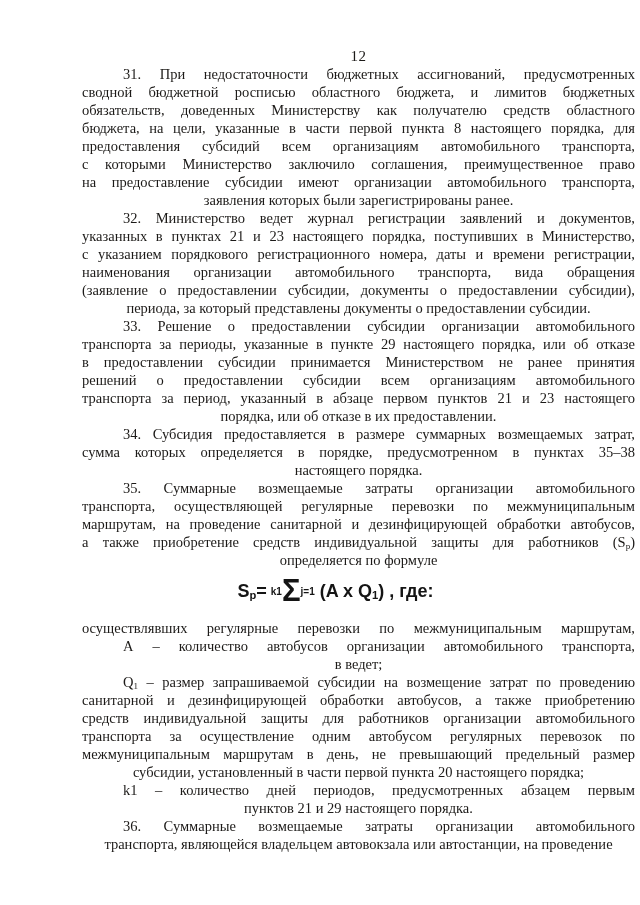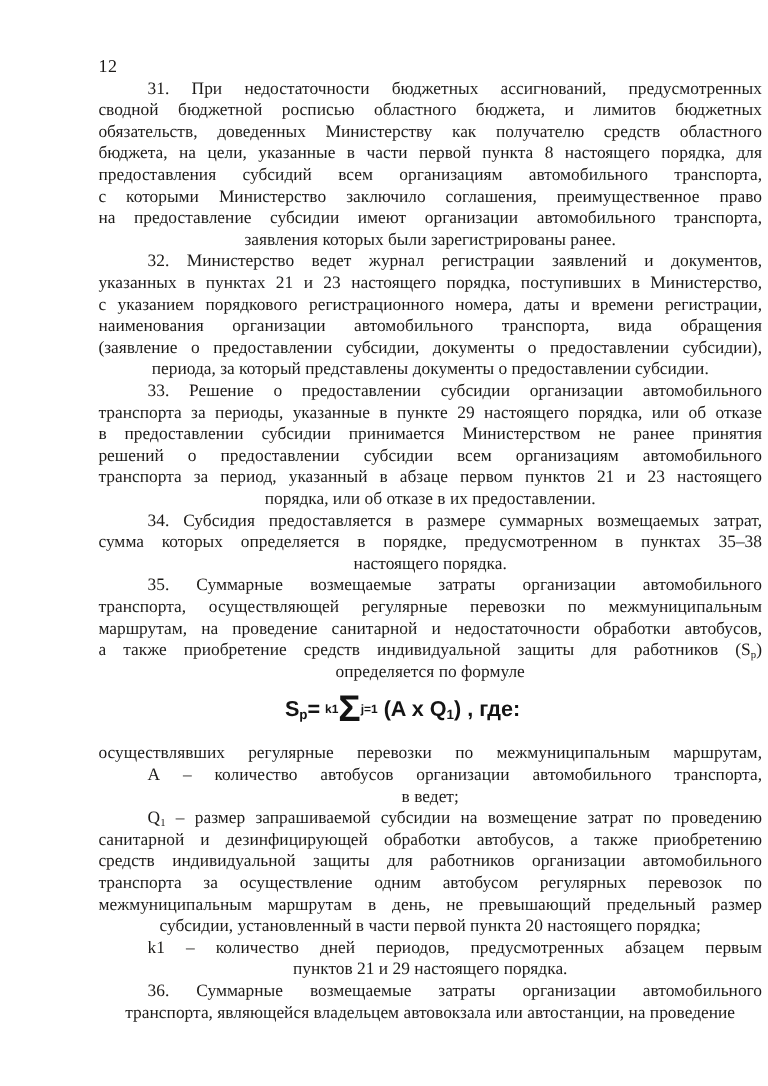--- a/index.html
+++ b/index.html
@@ -14,20 +14,21 @@
     background: #ffffff;
     overflow: hidden;
     font-family: "Liberation Serif", "DejaVu Serif", serif;
     color: #1c1a18;
     box-sizing: border-box;
     padding-top: 47px;
   }
   .page-number {
     width: 553px;
     margin-left: 82px;
+    text-align: center;
     font-size: 15px;
     line-height: 18px;
     letter-spacing: 0.5px;
   }
   .doc-body {
     margin-left: 82px;
     width: 553px;
   }
   .paragraph { margin: 0; }
   .ln {
@@ -110,21 +111,21 @@
         <div class="ln">порядка, или об отказе в их предоставлении.</div>
       </div>
       <div class="paragraph">
         <div class="ln ind jl">34. Субсидия предоставляется в размере суммарных возмещаемых затрат,</div>
         <div class="ln jl">сумма которых определяется в порядке, предусмотренном в пунктах 35–38</div>
         <div class="ln">настоящего порядка.</div>
       </div>
       <div class="paragraph">
         <div class="ln ind jl">35. Суммарные возмещаемые затраты организации автомобильного</div>
         <div class="ln jl">транспорта, осуществляющей регулярные перевозки по межмуниципальным</div>
-        <div class="ln jl">маршрутам, на проведение санитарной и недостаточности обработки автобусов,</div>
+        <div class="ln jl">маршрутам, на проведение санитарной и дезинфицирующей обработки автобусов,</div>
         <div class="ln jl">а также приобретение средств индивидуальной защиты для работников (S<sub>p</sub>)</div>
         <div class="ln">определяется по формуле</div>
       </div>
       <div class="formula">
         <span class="f-lhs">S<sub>p</sub>=</span>
         <span class="f-sum">
           <span class="f-upper">k1</span>
           <span class="f-sigma">Σ</span>
           <span class="f-lower">j=1</span>
         </span>

